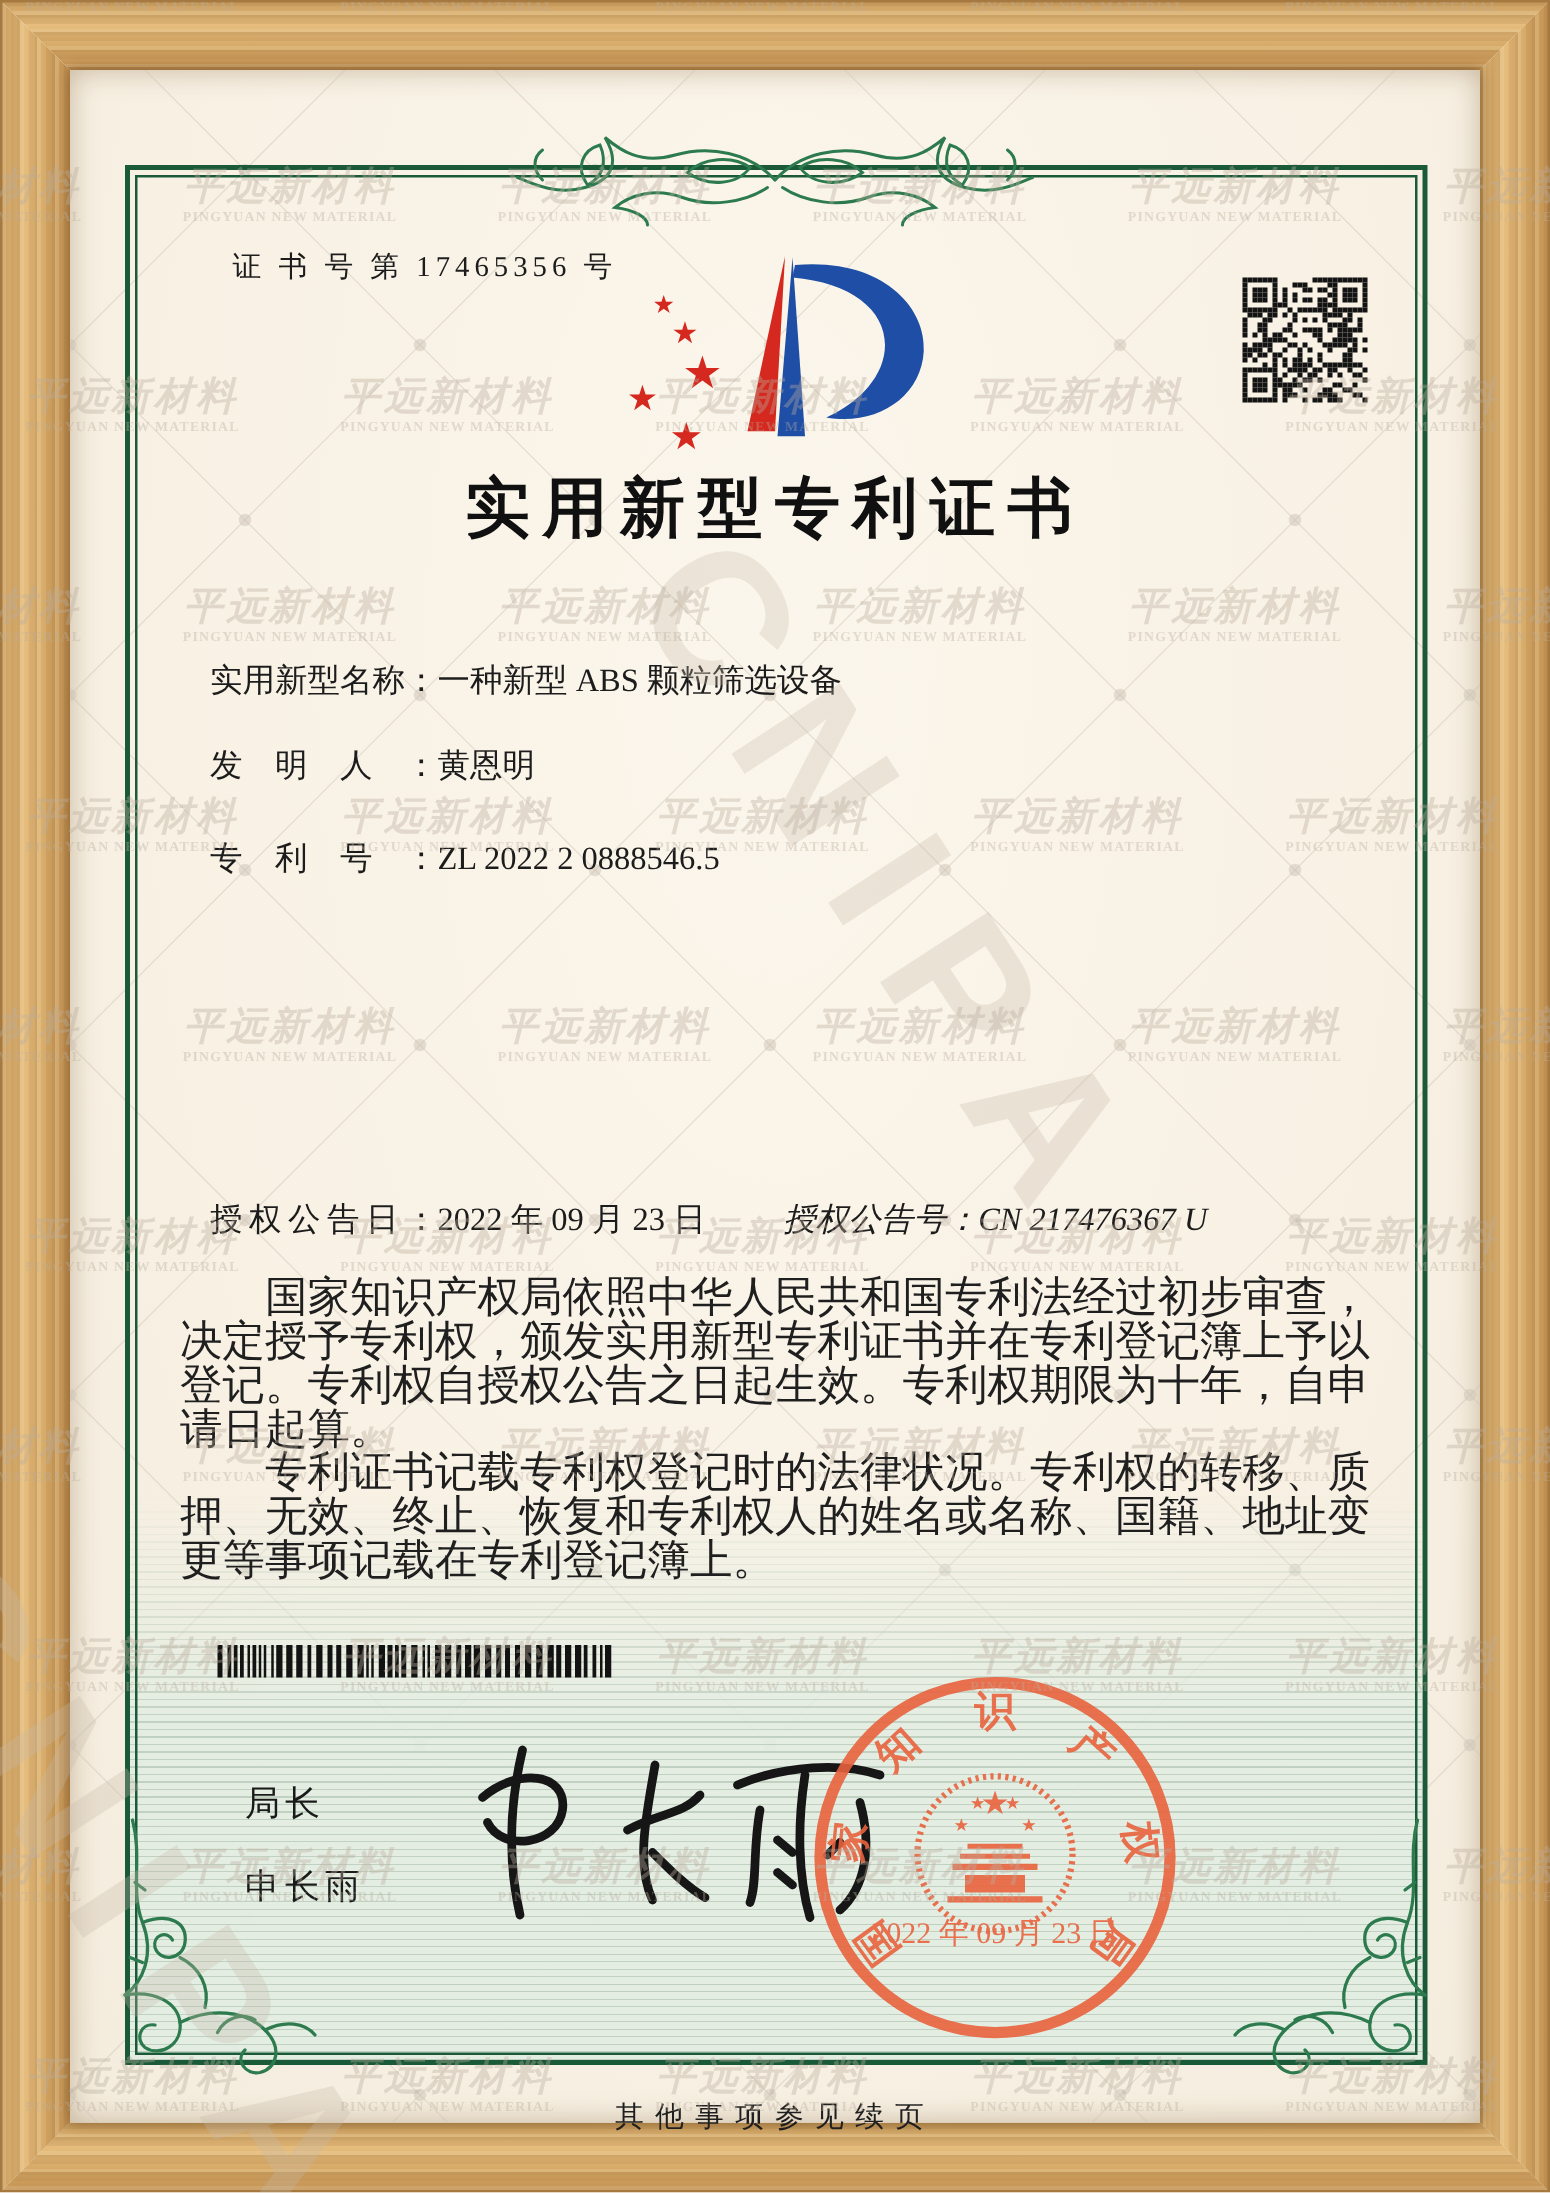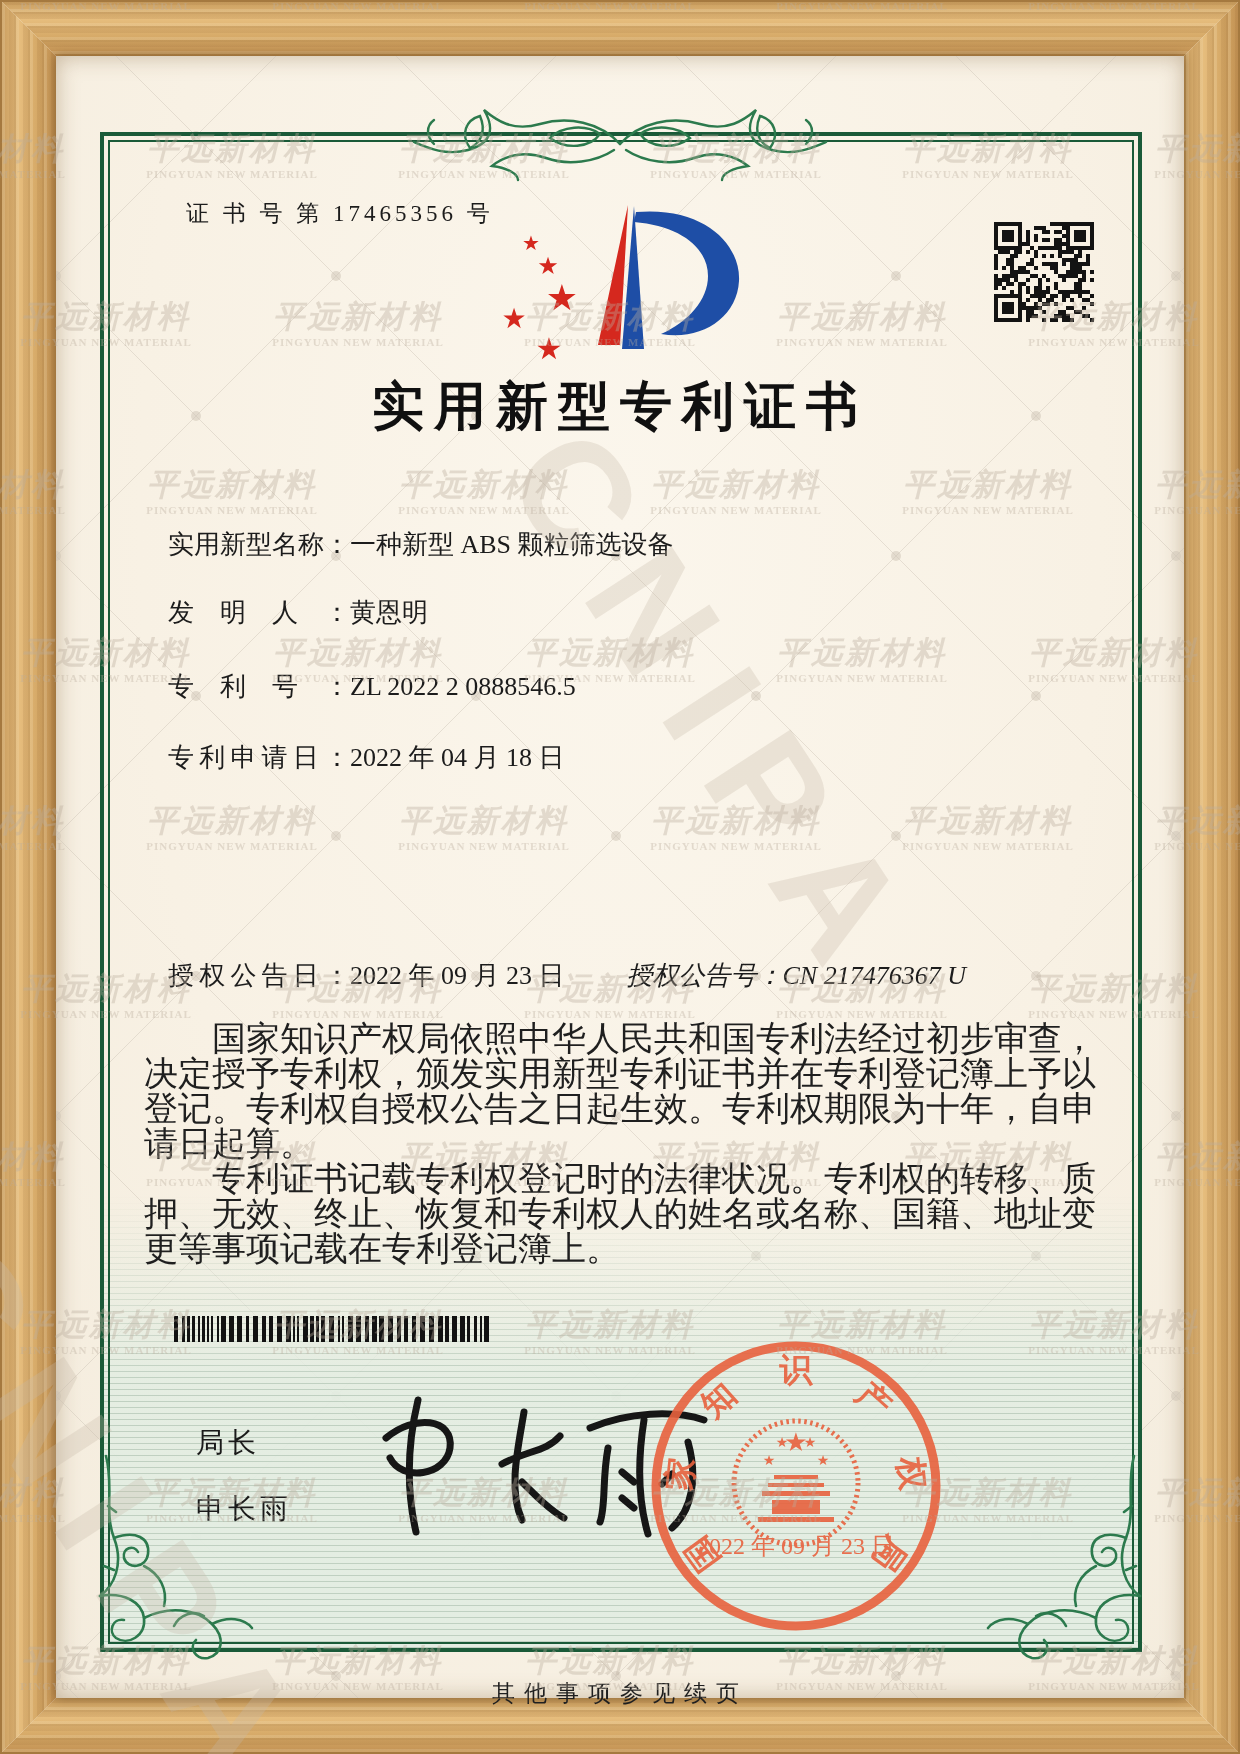--- a/index.html
+++ b/index.html
@@ -888,24 +888,20 @@
       <div class="fvalue">一种新型 ABS 颗粒筛选设备</div>
     </div>
     <div class="abs frow r2">
       <div class="flabel">发明人：</div>
       <div class="fvalue">黄恩明</div>
     </div>
     <div class="abs frow r3">
       <div class="flabel">专利号：</div>
       <div class="fvalue">ZL 2022 2 0888546.5</div>
     </div>
-    <div class="abs frow r4">
-      <div class="flabel">专利申请日：</div>
-      <div class="fvalue">2022 年 04 月 18 日</div>
-    </div>
     <div class="abs grant">
       <div class="gpair">
         <div class="flabel">授权公告日：</div>
         <div class="fvalue">2022 年 09 月 23 日</div>
       </div>
       <div class="gpair gpair2">
         <div>授权公告号：</div>
         <div class="fvalue">CN 217476367 U</div>
       </div>
     </div>

